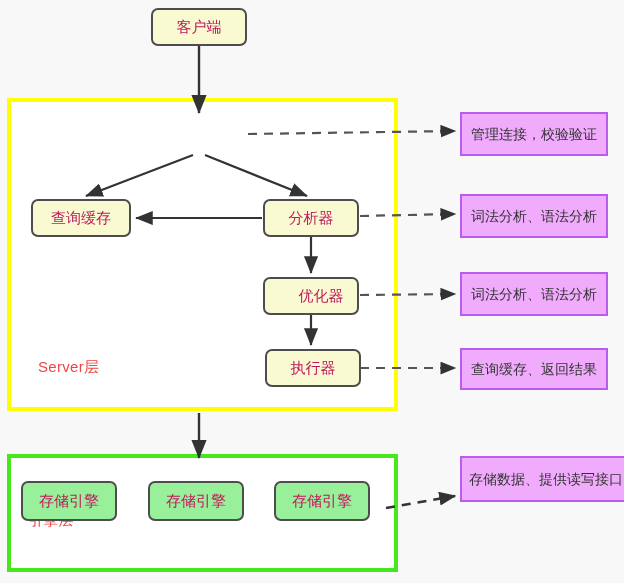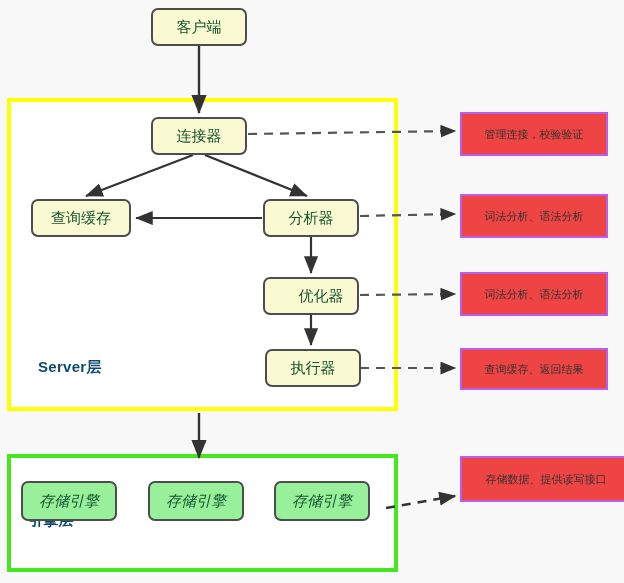--- a/index.html
+++ b/index.html
@@ -34,71 +34,70 @@
     border: 4px solid #ffff00;
   }
   .frame-engine {
     left: 7px; top: 454px;
     width: 391px; height: 118px;
     border: 4px solid #45e81d;
   }
   .frame-label {
     position: absolute;
     font-size: 15px;
-    font-weight: bold;
-    color: #0c4a6e;
+    font-weight: normal;
+    color: #ef4444;
     letter-spacing: 0.3px;
     white-space: nowrap;
   }
   .label-server { left: 38px; top: 358px; }
   .label-engine { left: 28px; top: 511px; }
 
   
   .node {
     position: absolute;
     box-sizing: border-box;
     border: 2px solid #4d4d4d;
     border-radius: 7px;
     display: flex;
     align-items: center;
     justify-content: center;
     font-size: 15px;
-    color: #14532d;
+    color: #be185d;
     white-space: nowrap;
   }
   .node-yellow {
     background: #fafad2;
   }
   .node-green {
     background: #99f09a;
-    font-style: italic;
   }
   
   .n-client    { left: 151px; top: 8px;   width: 96px; height: 38px; }
   .n-connector { left: 151px; top: 117px; width: 96px; height: 38px; }
   .n-cache     { left: 31px;  top: 199px; width: 100px; height: 38px; }
   .n-analyzer  { left: 263px; top: 199px; width: 96px; height: 38px; }
   .n-optimizer { left: 263px; top: 277px; width: 96px; height: 38px; padding-left: 20px; }
   .n-executor  { left: 265px; top: 349px; width: 96px; height: 38px; }
   
   .n-engine1 { left: 21px;  top: 481px; width: 96px; height: 40px; }
   .n-engine2 { left: 148px; top: 481px; width: 96px; height: 40px; }
   .n-engine3 { left: 274px; top: 481px; width: 96px; height: 40px; }
 
   
   .note {
     position: absolute;
     box-sizing: border-box;
     border: 2px solid #b95cf2;
-    background: #ef4444;
+    background: #f0abfc;
     display: flex;
     align-items: center;
     justify-content: center;
     text-align: center;
-    font-size: 11px;
+    font-size: 14px;
     line-height: 1.35;
     color: #333333;
     padding: 2px 6px;
   }
   .note-1 { left: 460px; top: 112px; width: 148px; height: 44px; }
   .note-2 { left: 460px; top: 194px; width: 148px; height: 44px; }
   .note-3 { left: 460px; top: 272px; width: 148px; height: 44px; }
   .note-4 { left: 460px; top: 348px; width: 148px; height: 42px; }
   .note-5 { left: 460px; top: 456px; width: 172px; height: 46px; }
 </style>
@@ -138,21 +137,20 @@
     <path d="M360,216 L455,214" stroke="#555555" stroke-width="2.2" fill="none" stroke-dasharray="9,7" marker-end="url(#ahd)"></path>
     <path d="M360,295 L455,294" stroke="#555555" stroke-width="2.2" fill="none" stroke-dasharray="9,7" marker-end="url(#ahd)"></path>
     <path d="M360,368 L455,368" stroke="#555555" stroke-width="2.2" fill="none" stroke-dasharray="9,7" marker-end="url(#ahd)"></path>
     <path d="M386,508 L455,496" stroke="#333333" stroke-width="2.4" fill="none" stroke-dasharray="9,7" marker-end="url(#ahd)"></path>
   </svg>
 
   <div class="frame-label label-server">Server层</div>
   <div class="frame-label label-engine">引擎层</div>
 
   <div class="node node-yellow n-client">客户端</div>
-  <div class="node node-yellow n-connector">连接器</div>
   <div class="node node-yellow n-analyzer">分析器</div>
   <div class="node node-yellow n-cache">查询缓存</div>
   <div class="node node-yellow n-optimizer">优化器</div>
   <div class="node node-yellow n-executor">执行器</div>
 
   <div class="node node-green n-engine1">存储引擎</div>
   <div class="node node-green n-engine2">存储引擎</div>
   <div class="node node-green n-engine3">存储引擎</div>
 
   <div class="note note-1">管理连接，校验验证</div>

